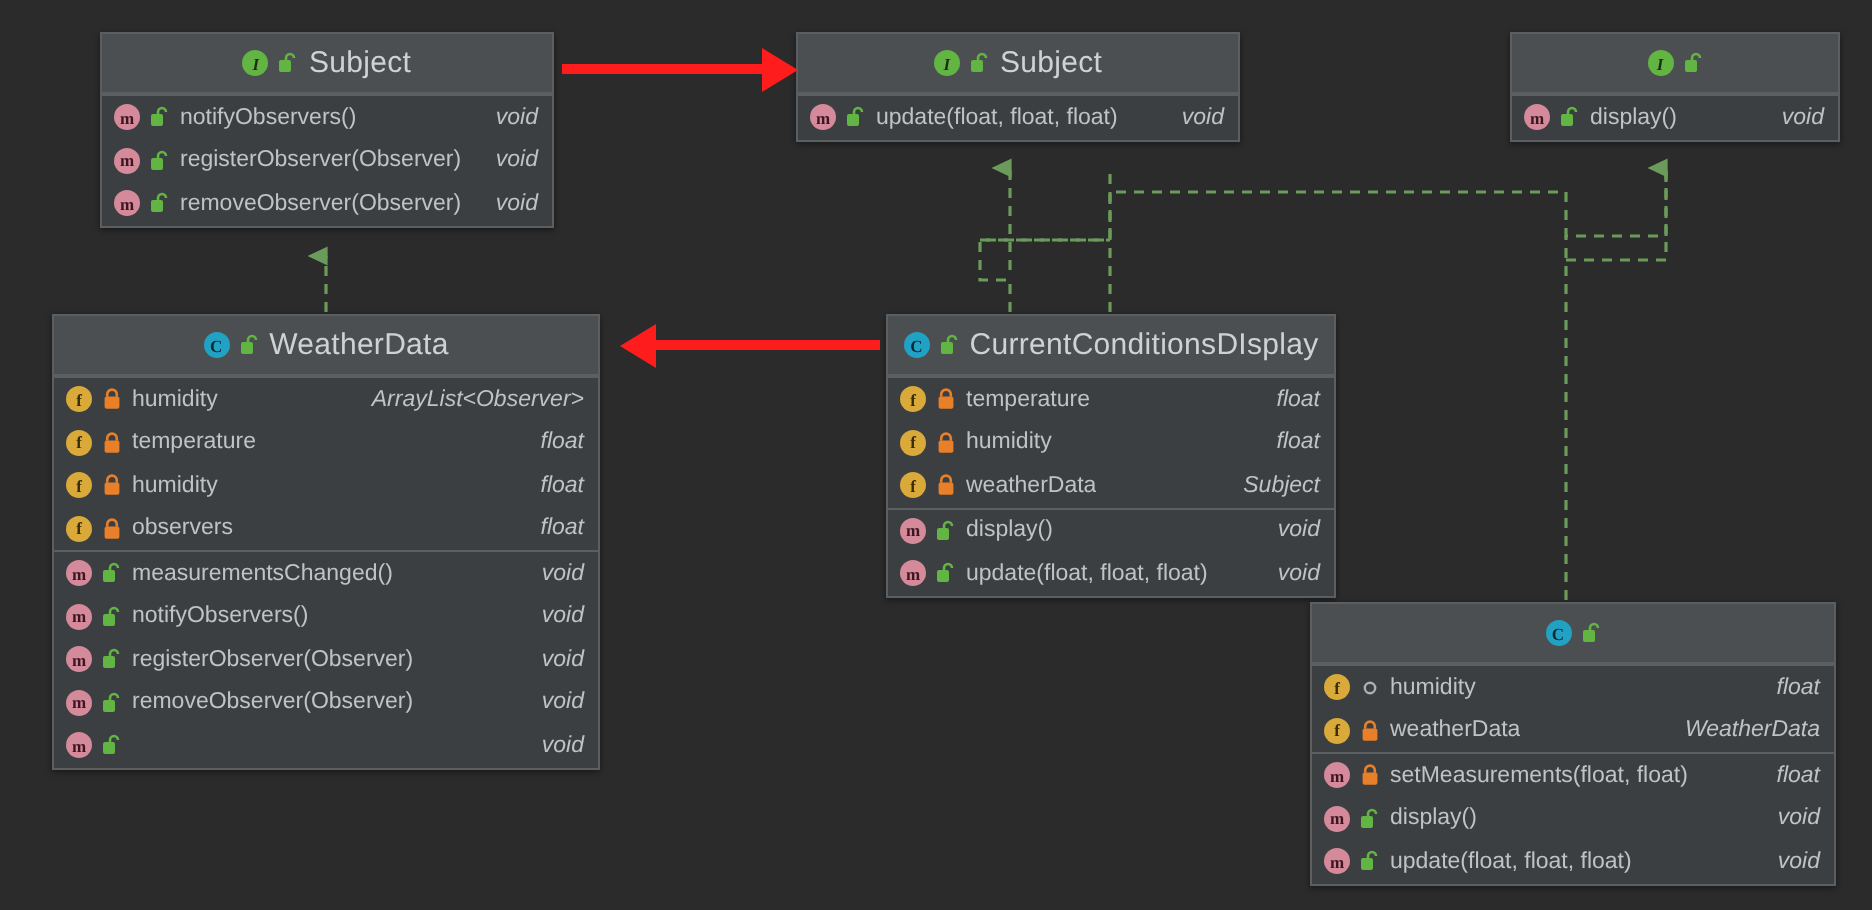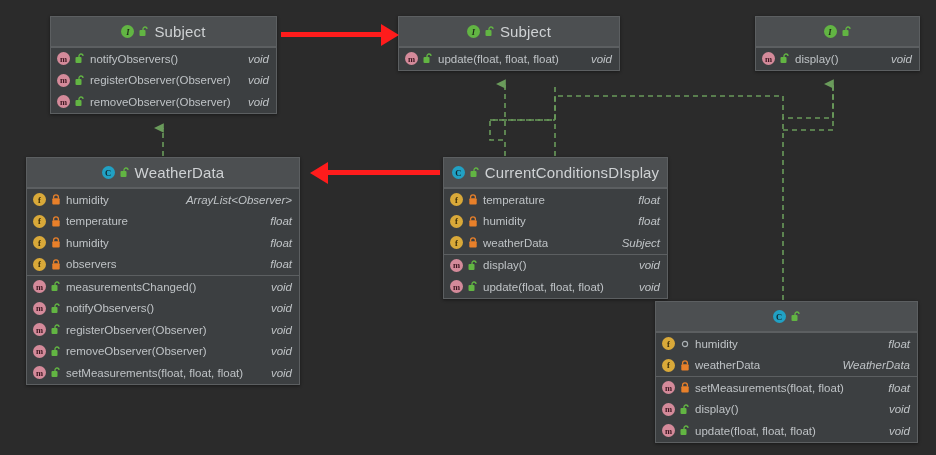--- a/index.html
+++ b/index.html
@@ -281,21 +281,20 @@
             </svg></span>
         <span class="mname">removeObserver(Observer)</span>
         <span class="mtype">void</span>
       </div>
       <div class="row">
         <span class="ico badge mth">m</span>
         <span class="ico"><svg width="10" height="11" viewBox="0 0 10 11">
               <path d="M4 4 V3a2 2 0 0 1 4 0" fill="none" stroke="#62b543" stroke-width="1.3"></path>
               <rect x="0.5" y="4" width="6" height="6" rx="1" fill="#62b543"></rect>
             </svg></span>
-        <span class="mname">setMeasurements(float, float, float)</span>
         <span class="mtype">void</span>
       </div>
     </div>
   </div>
 
   <div class="node" style="left:443px;top:157px;width:225px;">
     <div class="node-header">
       <span class="ico badge cls">C</span>
       <span class="ico"><svg width="10" height="11" viewBox="0 0 10 11">
             <path d="M4 4 V3a2 2 0 0 1 4 0" fill="none" stroke="#62b543" stroke-width="1.3"></path>

